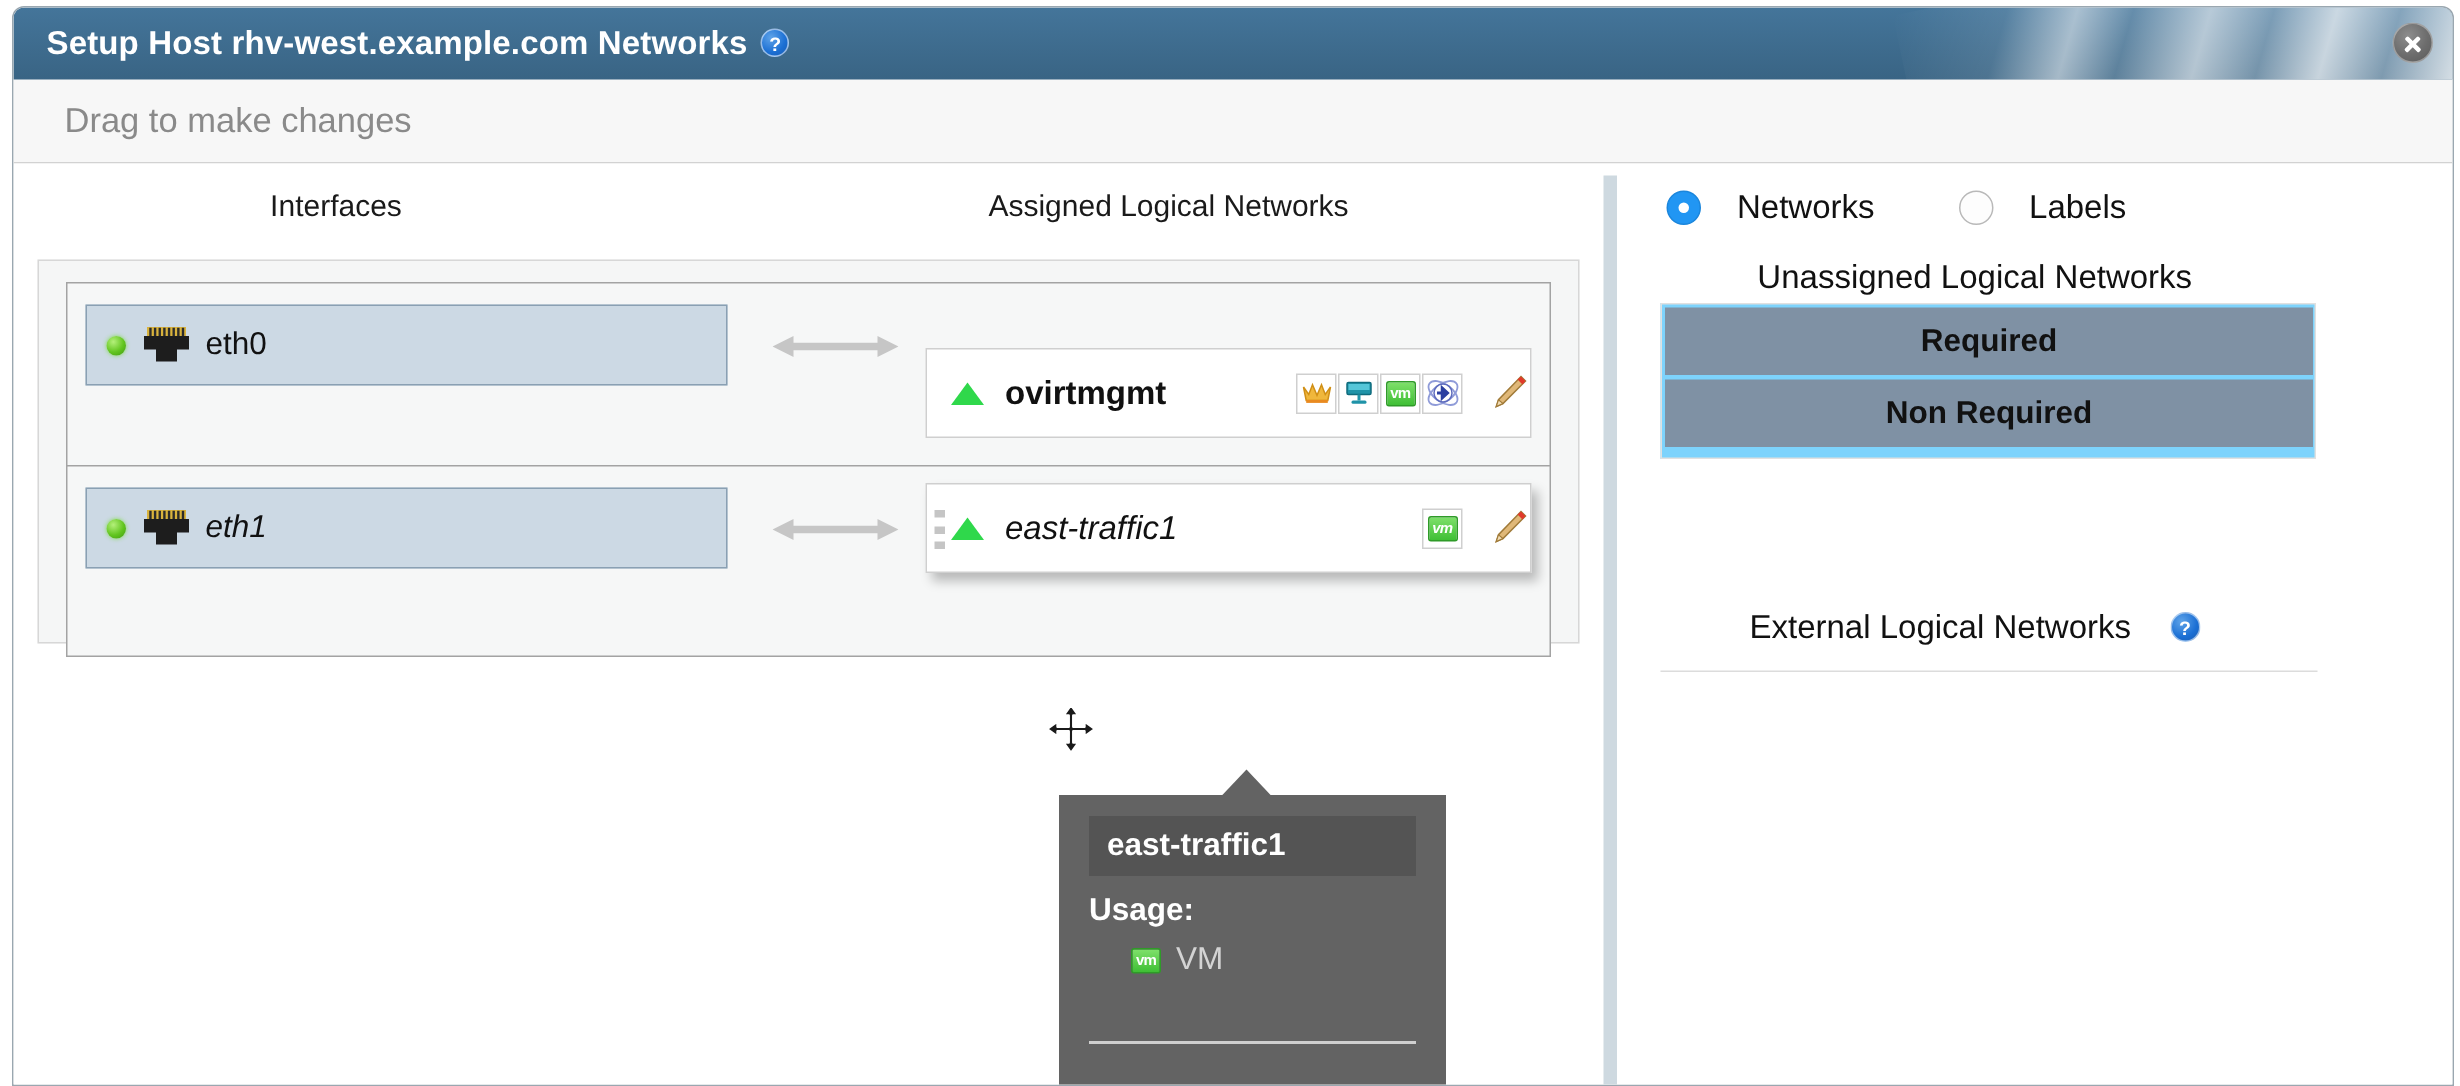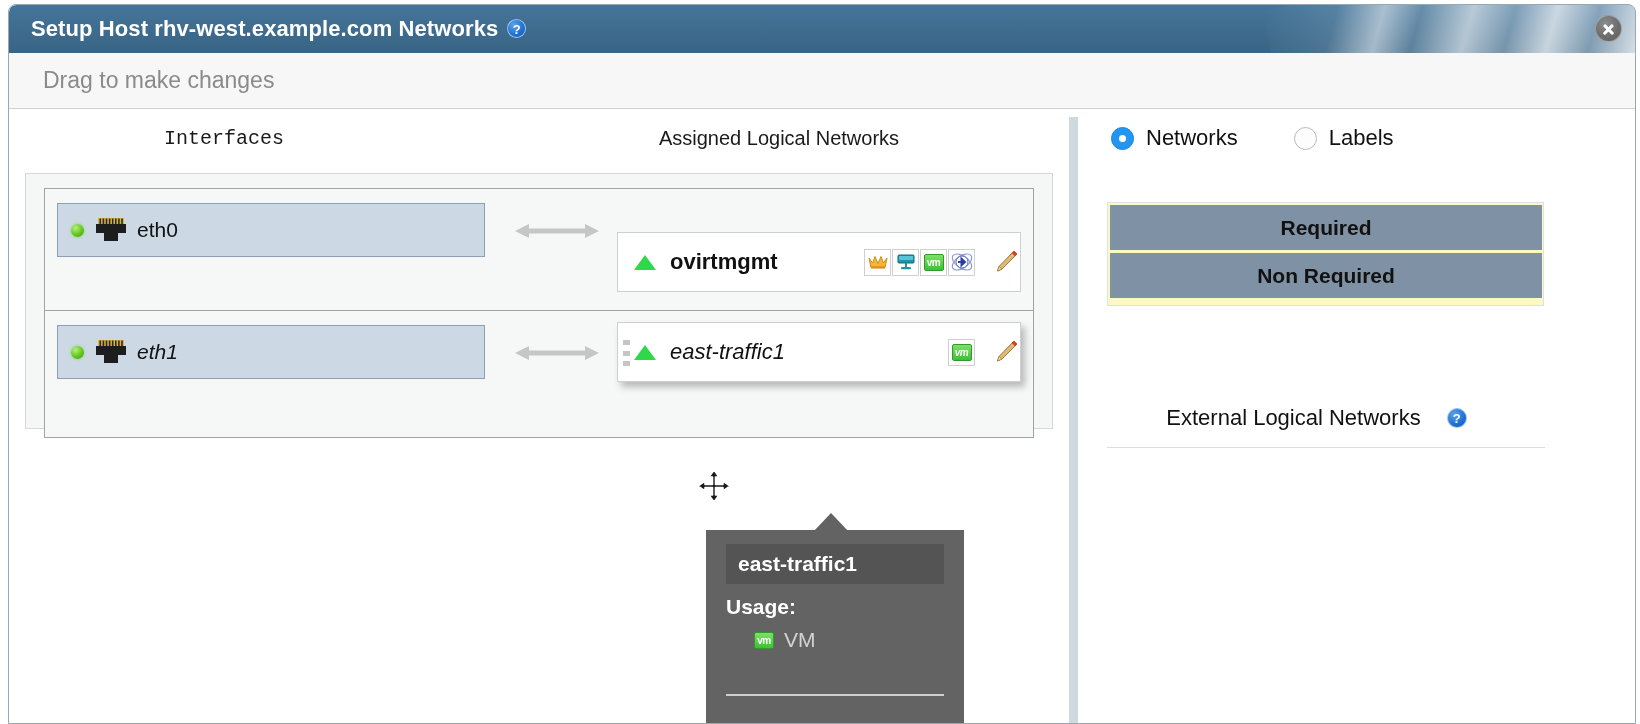--- a/index.html
+++ b/index.html
@@ -95,21 +95,21 @@
   }
 
   
   #body { position: relative; height: 615px; background: #ffffff; }
 
   
   .col-head {
     position: absolute; top: 18px;
     font-size: 20px; color: #1a1a1a; text-align: center;
   }
-  #head-interfaces { left: 90px; width: 250px; font-family: Liberation Mono, monospace; }
+  #head-interfaces { left: 90px; width: 250px; }
   #head-networks   { left: 560px; width: 420px; }
 
   
   #if-panel {
     position: absolute; left: 16px; top: 64px;
     width: 1028px; height: 256px;
     background: #f5f6f6;
     border: 1px solid #d7d7d7;
   }
   .if-group {
@@ -238,21 +238,21 @@
     width: 9px; height: 607px;
     background: #ced9e0;
   }
 
   
   #right-panel { position: absolute; left: 1080px; top: 0; width: 540px; height: 615px; }
   #radio-row {
     position: absolute; left: 22px; top: 16px;
     display: flex; align-items: center; gap: 56px;
   }
-  .radio-item { display: flex; align-items: center; gap: 12px; cursor: pointer; }
+  .radio-item { display: flex; align-items: center; gap: 24px; cursor: pointer; }
   .radio {
     width: 23px; height: 23px; border-radius: 50%;
     border: 1px solid #b9b9b9; background: #fdfdfd; position: relative;
     flex: none;
   }
   .radio.on {
     background: #2196f3; border-color: #1b86dc;
   }
   .radio.on::after {
     content: ""; position: absolute; left: 7px; top: 7px;
@@ -260,21 +260,21 @@
   }
   .radio-label { font-size: 22px; color: #111; }
 
   #unassigned-title {
     position: absolute; left: 0; top: 63px; width: 455px;
     text-align: center; font-size: 22px; color: #111;
   }
   #unassigned-panel {
     position: absolute; left: 18px; top: 93px;
     width: 437px; height: 104px;
-    background: #fef9c3;
+    background: #7dd3fc;
     border: 1px solid #e0e0e0;
   }
   .net-cat-bar {
     position: absolute; left: 2px;
     width: 432px; height: 45px;
     background: #7f91a4;
     color: #111; font-size: 21px; font-weight: bold;
     display: flex; align-items: center; justify-content: center;
     cursor: pointer;
   }
@@ -466,20 +466,21 @@
         <label class="radio-item">
           <span class="radio on"></span>
           <span class="radio-label">Networks</span>
         </label>
         <label class="radio-item">
           <span class="radio"></span>
           <span class="radio-label">Labels</span>
         </label>
       </div>
 
+      <div id="unassigned-title">Unassigned Logical Networks</div>
 
       <div id="unassigned-panel">
         <div class="net-cat-bar" id="cat-required">Required</div>
         <div class="net-cat-bar" id="cat-non-required">Non Required</div>
       </div>
 
       <div id="external-title">
         <span>External Logical Networks</span>
         <span class="help-badge small">?</span>
       </div>

